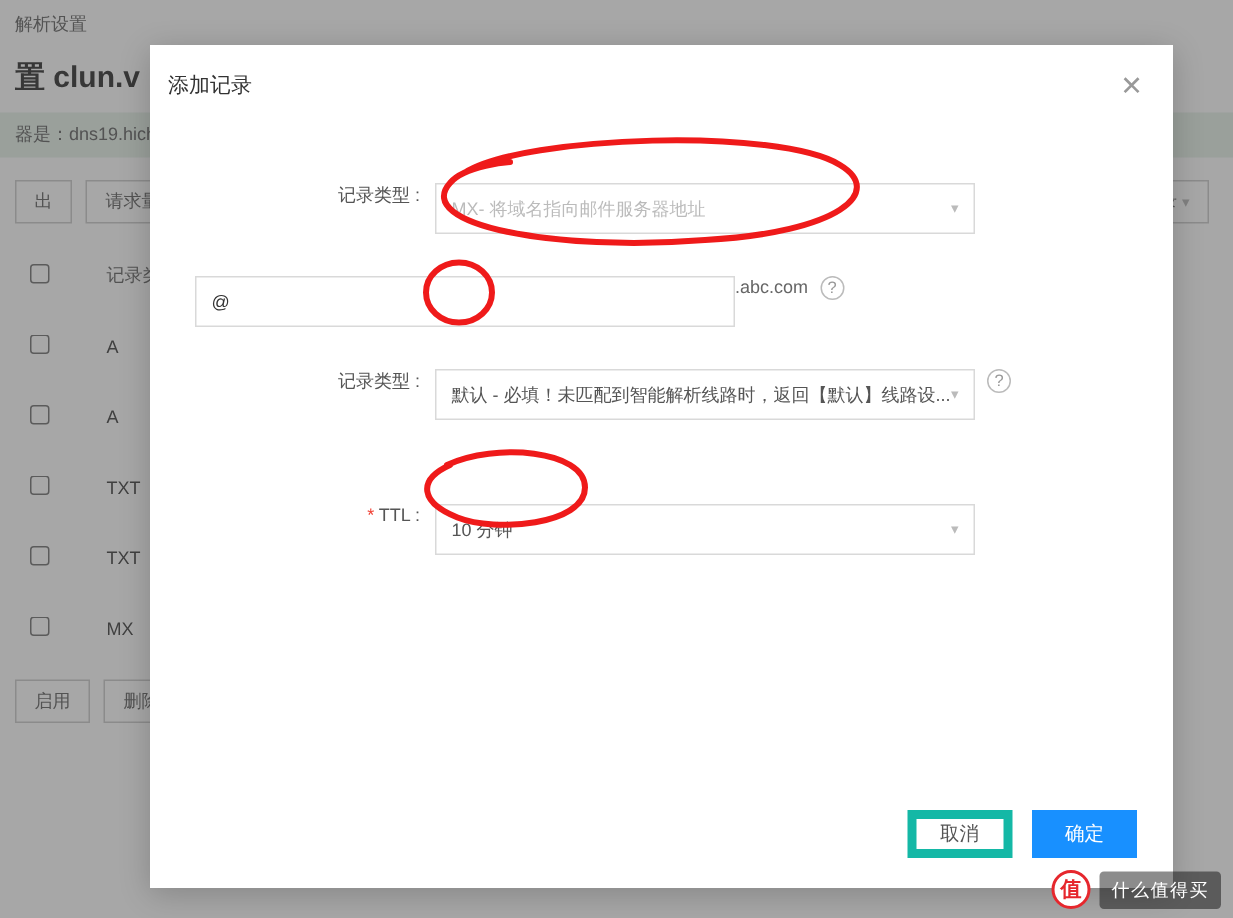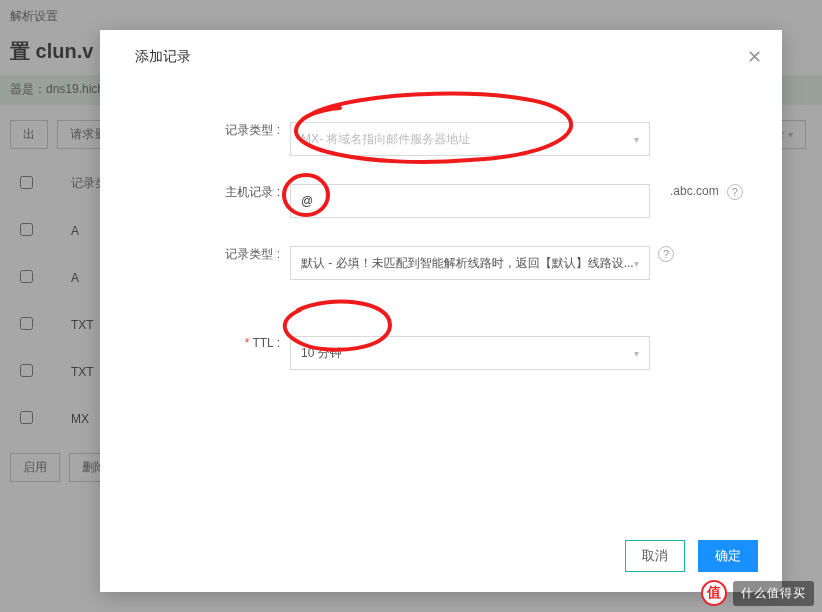--- a/index.html
+++ b/index.html
@@ -9,36 +9,36 @@
 .bg .title{padding:5px 10px;font-size:20px;font-weight:bold}
 .bg .bar{background:#e6f2ea;height:30px;margin:5px 0;padding:6px 10px;color:#666}
 .bg .tbl{width:100%}
 .bg .tbl th,.bg .tbl td{text-align:left;padding:14px 18px;color:#444;font-weight:normal;font-size:12px}
 .bg .tbl th{color:#666}
 .bg .btns{padding:10px}
 .bg .btn{display:inline-block;border:1px solid #ccc;padding:5px 12px;margin-right:6px;color:#666;background:#fff}
 .bg .status{color:#1abc6c}
 .overlay{position:absolute;inset:0;background:rgba(60,60,60,.45)}
 .modal{position:absolute;left:100px;top:30px;right:40px;bottom:20px;background:#fff;box-shadow:0 4px 20px rgba(0,0,0,.2)}
-.modal .hdr{padding:18px 35px;font-size:14px;color:#333;position:relative}
+.modal .hdr{padding:18px 12px;font-size:14px;color:#333;position:relative}
 .modal .close{position:absolute;right:20px;top:16px;font-size:18px;color:#999;cursor:pointer}
 .modal .body{padding:10px 30px 20px}
 .frow{display:flex;align-items:flex-start;margin:28px 0}
 .frow .lbl{width:160px;text-align:right;padding-right:10px;color:#555;font-size:12px}
 .frow .req{color:#f04134;margin-right:3px}
 .frow .ctl{flex:0 0 360px;position:relative}
 .inp,.sel{width:100%;height:32px;border:1px solid #d9d9d9;padding:16px 10px;font-size:12px;color:#333;background:#fff}
 .inp::placeholder,.sel.placeholder{color:#bbb}
 .sel{display:flex;align-items:center;justify-content:space-between;color:#bbb;cursor:pointer}
 .sel.dark{color:#555}
 .chev{color:#bbb;font-size:10px}
-.suffix{margin-left:20px;color:#666;font-size:12px}
+.suffix{margin-left:0;color:#666;font-size:12px}
 .help{display:inline-flex;width:16px;height:16px;border:1px solid #bbb;border-radius:50%;align-items:center;justify-content:center;color:#999;font-size:11px;margin-left:8px}
 .ftr{position:absolute;right:24px;bottom:20px}
-.ftr button{height:32px;padding:0 16px;margin-left:10px;font-size:13px;border:1px solid #14b8a6;background:#fff;color:#555;cursor:pointer}
+.ftr button{height:32px;padding:0 16px;margin-left:10px;font-size:13px;border:6px solid #14b8a6;background:#fff;color:#555;cursor:pointer}
 .ftr .primary{background:#1890ff;border-color:#1890ff;color:#fff}
 .annot{position:absolute;pointer-events:none}
 .watermark{position:absolute;right:8px;bottom:6px;display:flex;align-items:center;gap:6px;color:#fff}
 .watermark .c{width:26px;height:26px;border-radius:50%;background:#fff;color:#e6272d;font-weight:bold;display:flex;align-items:center;justify-content:center;font-size:14px;border:2px solid #e6272d}
 .watermark .t{background:rgba(0,0,0,.45);padding:4px 8px;border-radius:3px;font-size:12px;letter-spacing:1px}
 </style>
 </head>
 <body>
 
 <div class="bg">
@@ -115,21 +115,20 @@
       <div class="lbl">记录类型 :</div>
       <div class="ctl">
         <div class="sel">
           <span>MX- 将域名指向邮件服务器地址</span>
           <span class="chev">▾</span>
         </div>
       </div>
     </div>
 
     <div class="frow">
-      <div class="lbl">主机记录 :</div>
       <div class="ctl">
         <input class="inp" value="@" style="">
       </div>
       <span class="suffix">.abc.com</span>
       <span class="help">?</span>
     </div>
 
     <div class="frow">
       <div class="lbl">记录类型 :</div>
       <div class="ctl">

